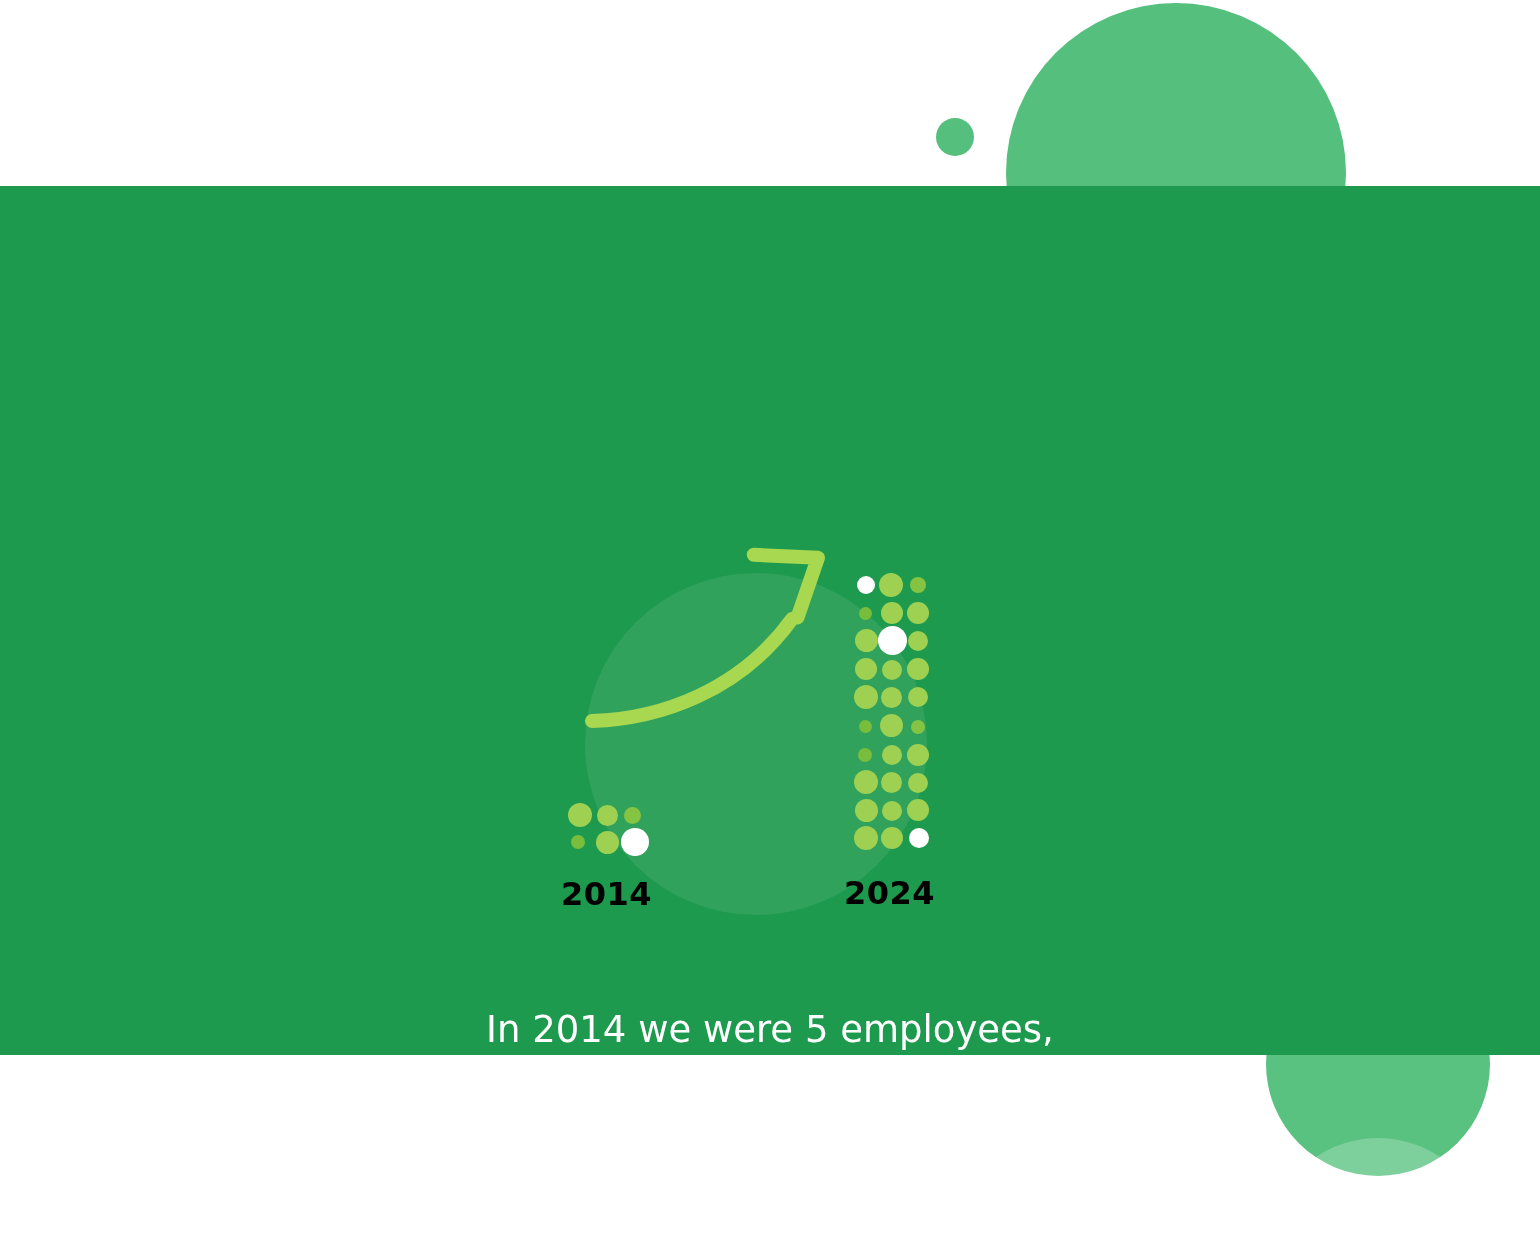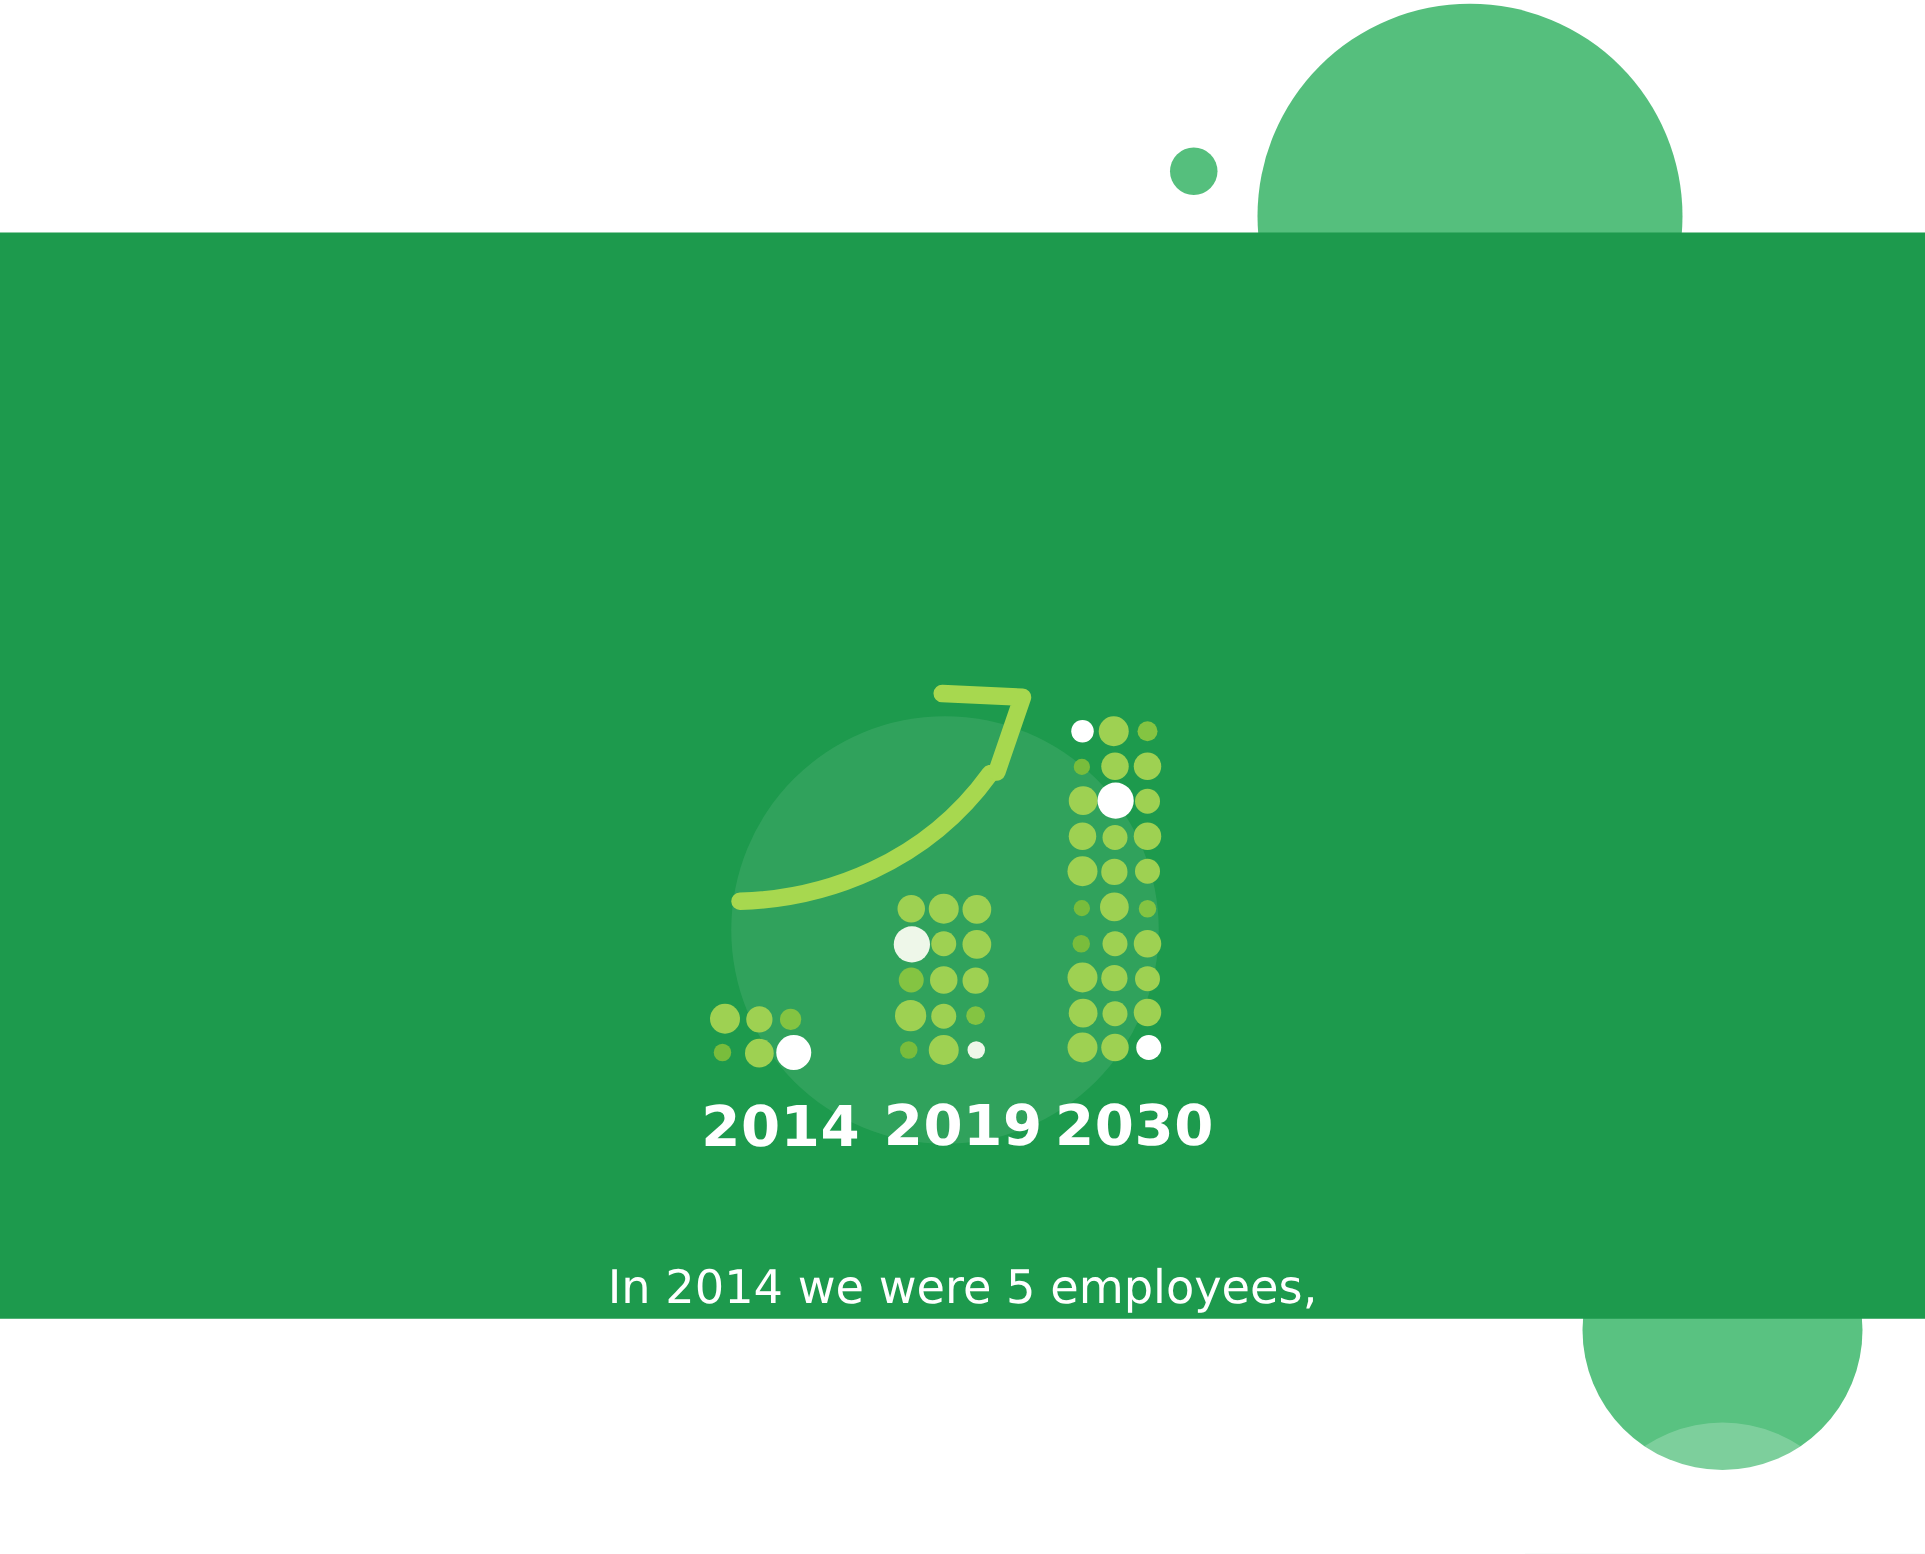--- a/index.html
+++ b/index.html
@@ -106,23 +106,23 @@
   .dot.v-light { background: #9ed152; }
   .dot.v-mid   { background: #84c442; }
   .dot.v-deep  { background: #79bd3c; }
   .dot.white   { background: #ffffff; }
   .dot.white-soft { background: #eef7e9; }
 
   .year-label {
     position: absolute;
     font-family: "DejaVu Sans", sans-serif;
     font-weight: bold;
-    font-size: 45px;
+    font-size: 32px;
     letter-spacing: 0.5px;
-    color: #ffffff;
+    color: #000000;
     white-space: nowrap;
   }
 
   
   #caption {
     position: absolute;
     left: 0;
     top: 818px;
     width: 1540px;
     text-align: center;
@@ -162,44 +162,20 @@
           <div class="dot v-light" style="left:0px;  top:0px;  width:24px; height:24px;"></div>
           <div class="dot v-light" style="left:29px; top:2px;  width:21px; height:21px;"></div>
           <div class="dot v-mid" style="left:56px; top:4px;  width:17px; height:17px;"></div>
           <div class="dot v-deep" style="left:3px;  top:32px; width:14px; height:14px;"></div>
           <div class="dot v-light" style="left:28px; top:28px; width:23px; height:23px;"></div>
           <div class="dot white" style="left:53px; top:25px; width:28px; height:28px;"></div>
         </div>
         <div class="year-label" style="left:-7px; top:72px;">2014</div>
       </div>
 
-      <div class="dot-column" style="left:176px; top:175px;">
-        <div class="dot-grid" style="width:86px; height:145px;">
-          <div class="dot v-light" style="left:2px;  top:0px;   width:22px; height:22px;"></div>
-          <div class="dot v-light" style="left:27px; top:-1px;  width:24px; height:24px;"></div>
-          <div class="dot v-light" style="left:54px; top:0px;   width:23px; height:23px;"></div>
-
-          <div class="dot white-soft" style="left:-1px; top:25px; width:29px; height:29px;"></div>
-          <div class="dot v-light" style="left:29px; top:29px; width:20px; height:20px;"></div>
-          <div class="dot v-light" style="left:54px; top:28px; width:23px; height:23px;"></div>
-
-          <div class="dot v-mid" style="left:3px;  top:58px; width:20px; height:20px;"></div>
-          <div class="dot v-light" style="left:28px; top:57px; width:22px; height:22px;"></div>
-          <div class="dot v-light" style="left:54px; top:58px; width:21px; height:21px;"></div>
-
-          <div class="dot v-light" style="left:0px;  top:84px; width:25px; height:25px;"></div>
-          <div class="dot v-light" style="left:29px; top:87px; width:20px; height:20px;"></div>
-          <div class="dot v-mid" style="left:57px; top:89px; width:15px; height:15px;"></div>
-
-          <div class="dot v-deep" style="left:4px;  top:117px; width:14px; height:14px;"></div>
-          <div class="dot v-light" style="left:27px; top:112px; width:24px; height:24px;"></div>
-          <div class="dot white-soft" style="left:58px; top:117px; width:14px; height:14px;"></div>
-        </div>
-        <div class="year-label" style="left:-9px; top:158px;">2019</div>
-      </div>
 
       <div class="dot-column" style="left:313px; top:33px;">
         <div class="dot-grid" style="width:86px; height:287px;">
           <div class="dot white" style="left:4px;  top:2px;  width:18px; height:18px;"></div>
           <div class="dot v-light" style="left:26px; top:-1px; width:24px; height:24px;"></div>
           <div class="dot v-mid" style="left:57px; top:3px;  width:16px; height:16px;"></div>
 
           <div class="dot v-deep" style="left:6px;  top:33px; width:13px; height:13px;"></div>
           <div class="dot v-light" style="left:28px; top:28px; width:22px; height:22px;"></div>
           <div class="dot v-light" style="left:54px; top:28px; width:22px; height:22px;"></div>
@@ -229,21 +205,21 @@
           <div class="dot v-light" style="left:55px; top:199px; width:20px; height:20px;"></div>
 
           <div class="dot v-light" style="left:2px;  top:225px; width:23px; height:23px;"></div>
           <div class="dot v-light" style="left:29px; top:227px; width:20px; height:20px;"></div>
           <div class="dot v-light" style="left:54px; top:225px; width:22px; height:22px;"></div>
 
           <div class="dot v-light" style="left:1px;  top:252px; width:24px; height:24px;"></div>
           <div class="dot v-light" style="left:28px; top:253px; width:22px; height:22px;"></div>
           <div class="dot white" style="left:56px; top:254px; width:20px; height:20px;"></div>
         </div>
-        <div class="year-label" style="left:-9px; top:300px;">2030</div>
+        <div class="year-label" style="left:-9px; top:300px;">2024</div>
       </div>
 
     </div>
 
     <div id="caption">
       <span class="line">In 2014 we were 5 employees,</span>
       <span class="line">in 2019 were 15 and in 2024 a company of 30</span>
     </div>
 
   </div>

